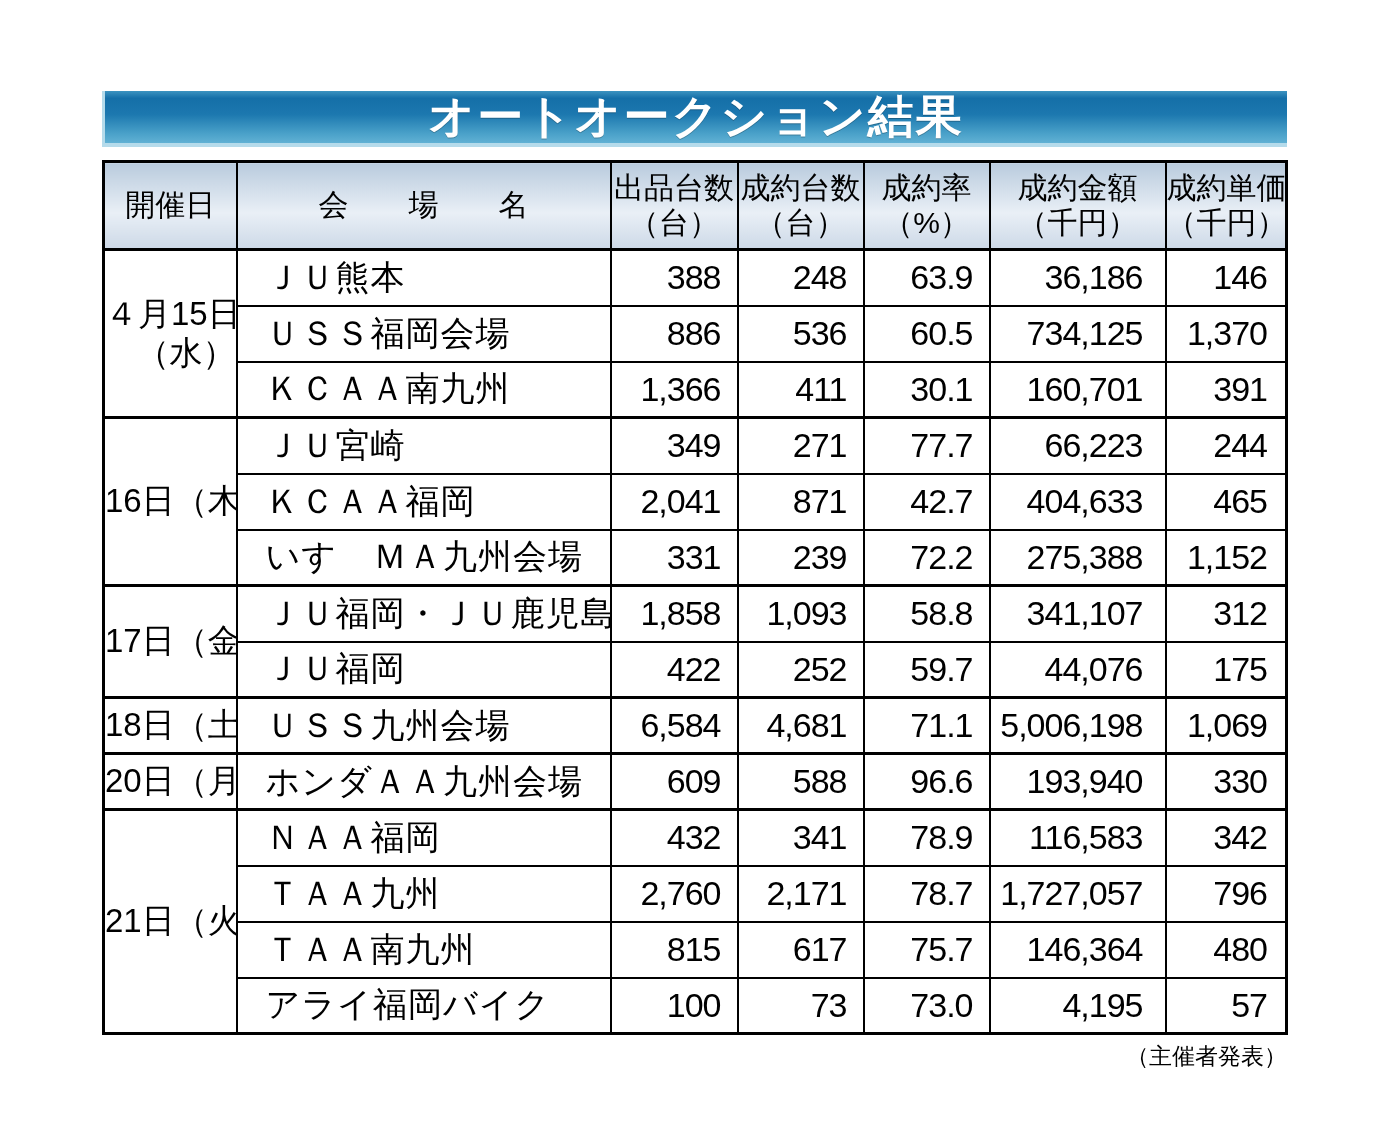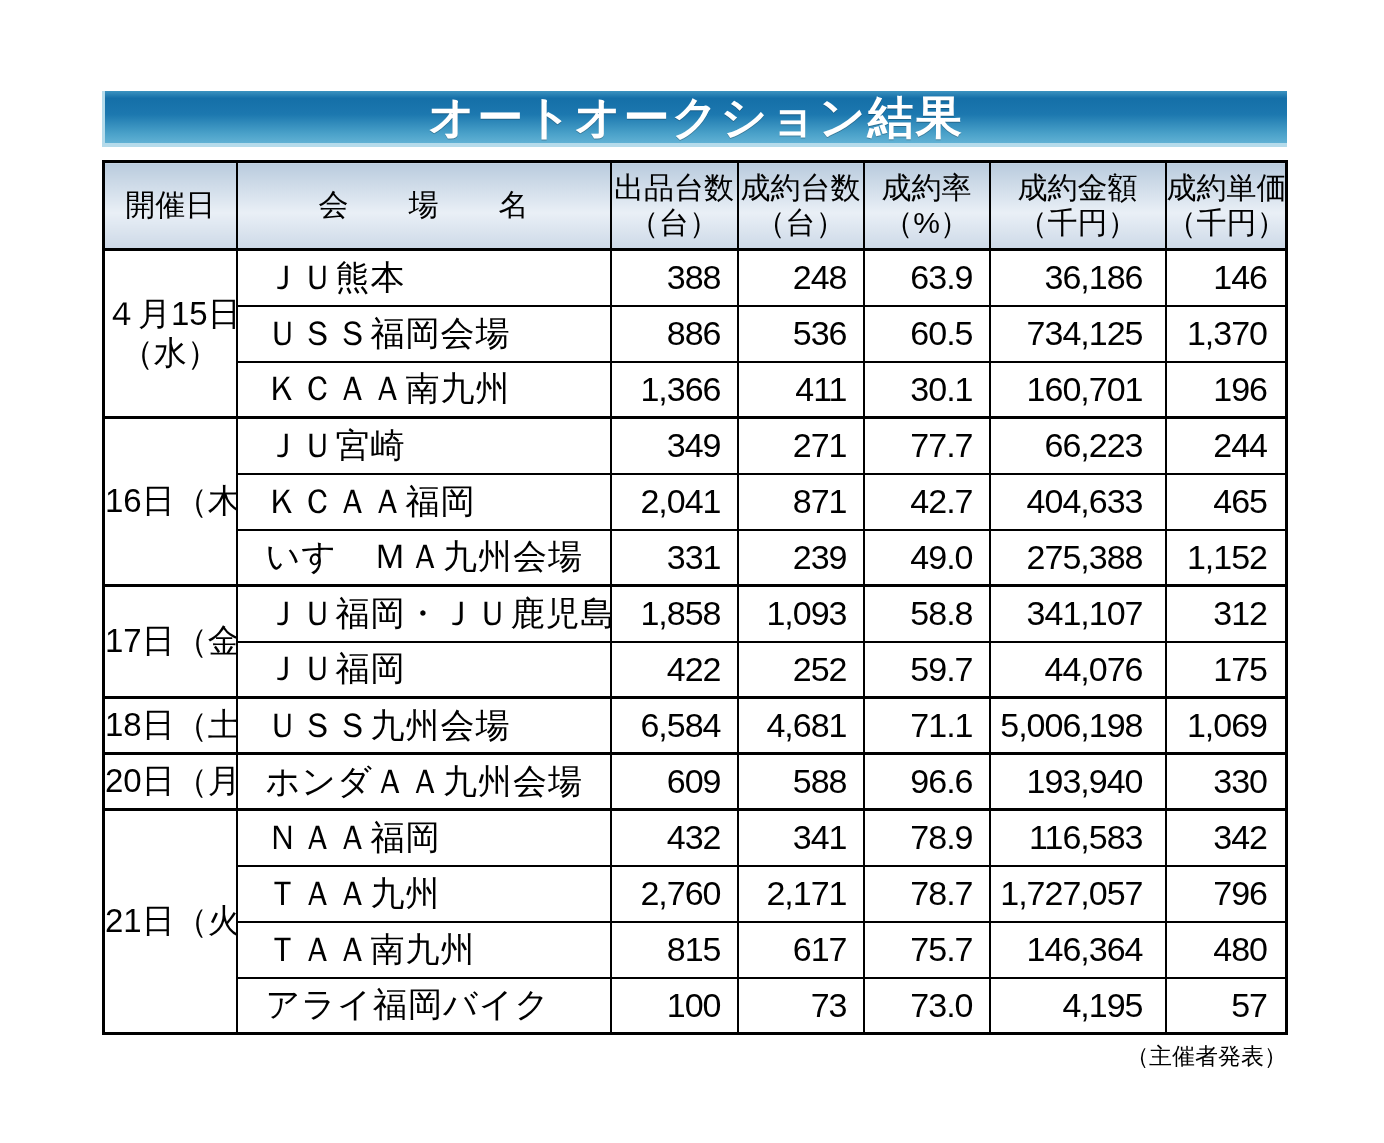--- a/index.html
+++ b/index.html
@@ -13,20 +13,21 @@
     overflow:hidden;
   }
   
   .title-bar {
     position:absolute; left:102px; top:91px;
     width:1185px; height:56px;
     background:linear-gradient(180deg,#3c93c0 0%,#156fa8 14%,#1c78af 45%,#4aa1c9 82%,#61b1d4 100%);
     border-left:3px solid #b5dbeb;
     border-bottom:4px solid #b5dbeb;
     text-align:center;
+    font-family:Liberation Serif, serif;
   }
   .title-bar .title-text {
     display:inline-block;
     color:#ffffff;
     font-size:46px;
     font-weight:bold;
     line-height:52px;
     letter-spacing:2px;
     text-shadow:0 1px 0 rgba(0,0,0,0.25);
   }
@@ -57,21 +58,21 @@
   thead th .hline { display:block; }
   tbody tr { height:56px; }
   tbody td { border-top:2px solid #000; font-size:34px; }
   tbody tr.group-start td { border-top:3px solid #000; }
   td.date-cell {
     text-align:center;
     font-size:33px;
     line-height:1.18;
     letter-spacing:0px;
   }
-  td.date-cell .dl { display:block; }
+  td.date-cell .dl { display:block;text-align:right; }
   td.date-cell .dl:empty { display:none; }
   td.venue-cell { text-align:left; padding-left:28px; letter-spacing:1px; }
   td.num-cell { text-align:right; padding-right:16px; letter-spacing:-1px; }
   td.amount-cell { padding-right:22px; }
   td.unitprice-cell { padding-right:18px; }
   
   .footer-note {
     position:absolute; left:102px; top:1041px;
     width:1185px;
     text-align:right;
@@ -148,21 +149,21 @@
         <td class="num-cell">60.5</td>
         <td class="num-cell amount-cell">734,125</td>
         <td class="num-cell unitprice-cell">1,370</td>
       </tr>
       <tr>
         <td class="venue-cell">ＫＣＡＡ南九州</td>
         <td class="num-cell">1,366</td>
         <td class="num-cell">411</td>
         <td class="num-cell">30.1</td>
         <td class="num-cell amount-cell">160,701</td>
-        <td class="num-cell unitprice-cell">196</td>
+        <td class="num-cell unitprice-cell">391</td>
       </tr>
 
       <tr class="group-start">
         <td class="date-cell" rowspan="3">
           <span class="dl">16日（木）</span>
         </td>
         <td class="venue-cell">ＪＵ宮崎</td>
         <td class="num-cell">349</td>
         <td class="num-cell">271</td>
         <td class="num-cell">77.7</td>
@@ -174,21 +175,21 @@
         <td class="num-cell">2,041</td>
         <td class="num-cell">871</td>
         <td class="num-cell">42.7</td>
         <td class="num-cell amount-cell">404,633</td>
         <td class="num-cell unitprice-cell">465</td>
       </tr>
       <tr>
         <td class="venue-cell">いすゞＭＡ九州会場</td>
         <td class="num-cell">331</td>
         <td class="num-cell">239</td>
-        <td class="num-cell">49.0</td>
+        <td class="num-cell">72.2</td>
         <td class="num-cell amount-cell">275,388</td>
         <td class="num-cell unitprice-cell">1,152</td>
       </tr>
 
       <tr class="group-start">
         <td class="date-cell" rowspan="2">
           <span class="dl">17日（金）</span>
         </td>
         <td class="venue-cell">ＪＵ福岡・ＪＵ鹿児島</td>
         <td class="num-cell">1,858</td>

